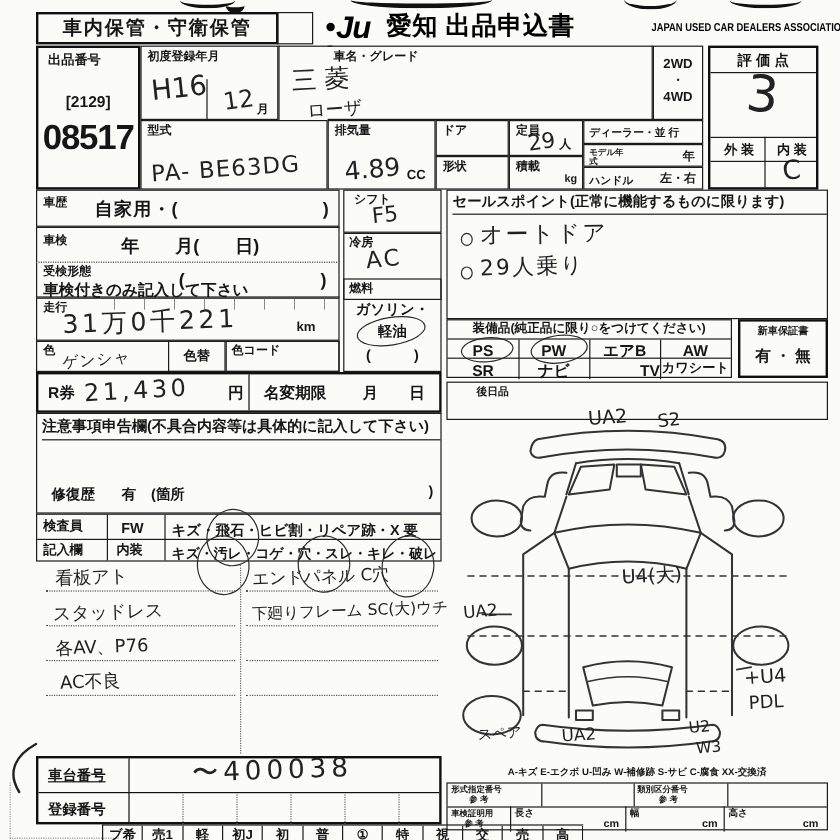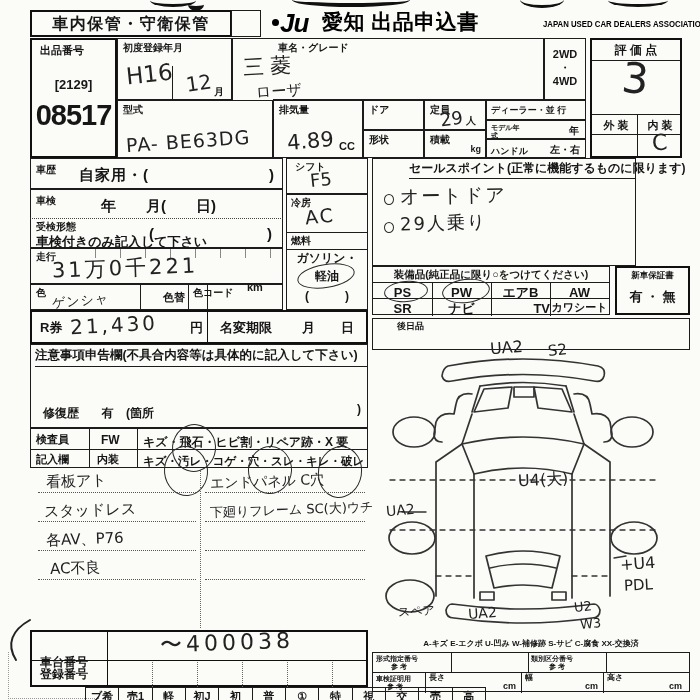--- a/index.html
+++ b/index.html
@@ -129,26 +129,26 @@
   <div class="lb" style="font-size:10px;margin:3px 0 0 5px;">受検形態</div>
   <div class="lb" style="font-size:13px;margin:3px 0 0 5px;">車検付きのみ記入して下さい</div>
   <span class="lb" style="font-size:15px;position:absolute;left:118px;top:7px;">(</span>
   <span class="lb" style="font-size:15px;position:absolute;right:10px;top:7px;">)</span>
 </div>
 <div class="bx" style="left:30px;top:248px;width:253px;height:36px;">
   <div class="lb" style="font-size:10px;margin:3px 0 0 5px;">走行</div>
   <div class="abs" style="left:40px;top:0;width:210px;height:9px;background:repeating-linear-gradient(90deg,transparent 0 24px,#888 24px 25px);"></div>
 </div>
 <div class="abs hw" style="left:52px;top:258px;font-size:21px;letter-spacing:3px;transform:rotate(-2deg);">31万0千221</div>
-<div class="abs lb" style="left:247px;top:268px;font-size:11px;margin-top:14px;">km</div>
+<div class="abs lb" style="left:247px;top:268px;font-size:11px;">km</div>
 <div class="bx" style="left:30px;top:284px;width:253px;height:26px;">
   <div class="lb" style="font-size:10px;margin:3px 0 0 5px;">色</div>
 </div>
 <div class="abs hw" style="left:52px;top:294px;font-size:13px;transform:rotate(-5deg);letter-spacing:1px;">ゲンシャ</div>
-<div class="bx" style="left:140px;top:284px;width:68px;height:26px;">
+<div class="bx" style="left:140px;top:284px;width:48px;height:26px;">
   <div class="lb" style="font-size:11px;text-align:center;margin-top:7px;">色替</div>
 </div>
 <div class="bx" style="left:188px;top:284px;width:95px;height:26px;">
   <div class="lb" style="font-size:10px;margin:3px 0 0 4px;">色コード</div>
 </div>
 
 <div class="bx" style="left:286px;top:158px;width:82px;height:36px;">
   <div class="lb" style="font-size:10px;margin:3px 0 0 8px;">シフト</div>
 </div>
 <div class="abs hw" style="left:310px;top:171px;font-size:18px;transform:rotate(-6deg);">F5</div>
@@ -215,21 +215,21 @@
 <div class="abs hw" style="left:46px;top:474px;font-size:15px;transform:rotate(-2deg);">看板アト</div>
 <div class="abs hw" style="left:44px;top:503px;font-size:15px;transform:rotate(-2deg);">スタッドレス</div>
 <div class="abs hw" style="left:46px;top:532px;font-size:15px;transform:rotate(-2deg);">各AV、P76</div>
 <div class="abs hw" style="left:50px;top:561px;font-size:15px;transform:rotate(-2deg);">AC不良</div>
 <div class="abs hw" style="left:210px;top:474px;font-size:14px;transform:rotate(-2deg);white-space:nowrap;">エンドパネル C穴</div>
 <div class="abs hw" style="left:210px;top:503px;font-size:13px;transform:rotate(-2deg);white-space:nowrap;">下廻りフレーム SC(大)ウチ</div>
 
 <div class="bx2" style="left:30px;top:630px;width:338px;height:57px;">
   <div class="abs" style="left:75px;top:0;height:100%;border-left:1.5px solid #101010;"></div>
   <div class="abs" style="left:0;top:28px;width:100%;border-top:1.5px solid #101010;"></div>
-  <div class="abs lb" style="left:8px;top:24px;font-size:12px;">車台番号</div>
+  <div class="abs lb" style="left:8px;top:8px;font-size:12px;text-decoration:underline;">車台番号</div>
   <div class="abs lb" style="left:8px;top:36px;font-size:12px;">登録番号</div>
   <div class="dvline" style="left:120px;top:30px;height:25px;"></div>
   <div class="dvline" style="left:165px;top:30px;height:25px;"></div>
   <div class="dvline" style="left:210px;top:30px;height:25px;"></div>
   <div class="dvline" style="left:255px;top:30px;height:25px;"></div>
   <div class="dvline" style="left:300px;top:30px;height:25px;"></div>
 </div>
 <div class="abs hw" style="left:160px;top:632px;font-size:22px;letter-spacing:4px;transform:rotate(-2deg);">〜400038</div>
 <svg class="abs" style="left:2px;top:616px;" width="32" height="48" viewBox="0 0 32 48">
   <path d="M28,4 C10,14 4,28 14,44" fill="none" stroke="#222" stroke-width="2" stroke-linecap="round"></path>
@@ -244,21 +244,21 @@
   <div class="lb" style="width:33px;font-size:11px;text-align:center;border-right:1.4px solid #1c1c1c;padding-top:3px;">初</div>
   <div class="lb" style="width:33px;font-size:11px;text-align:center;border-right:1.4px solid #1c1c1c;padding-top:3px;">普</div>
   <div class="lb" style="width:33px;font-size:11px;text-align:center;border-right:1.4px solid #1c1c1c;padding-top:3px;">①</div>
   <div class="lb" style="width:33px;font-size:11px;text-align:center;border-right:1.4px solid #1c1c1c;padding-top:3px;">特</div>
   <div class="lb" style="width:33px;font-size:11px;text-align:center;border-right:1.4px solid #1c1c1c;padding-top:3px;">視</div>
   <div class="lb" style="width:33px;font-size:11px;text-align:center;border-right:1.4px solid #1c1c1c;padding-top:3px;">交</div>
   <div class="lb" style="width:33px;font-size:11px;text-align:center;border-right:1.4px solid #1c1c1c;padding-top:3px;">売</div>
   <div class="lb" style="width:33px;font-size:11px;text-align:center;border-right:1.4px solid #1c1c1c;padding-top:3px;">高</div>
 </div>
 
-<div class="bx" style="left:372px;top:158px;width:264px;height:108px;padding-left:32px;">
+<div class="bx" style="left:372px;top:158px;width:318px;height:108px;">
   <div class="lb" style="font-size:12px;margin:3px 0 0 4px;border-bottom:1.4px solid #1c1c1c;padding-bottom:4px;white-space:nowrap;">セールスポイント(正常に機能するものに限ります)</div>
 </div>
 <div class="oval" style="left:384px;top:194px;width:8px;height:9px;"></div>
 <div class="oval" style="left:384px;top:222px;width:8px;height:9px;"></div>
 <div class="abs hw" style="left:400px;top:186px;font-size:19px;transform:rotate(-1deg);letter-spacing:2px;">オートドア</div>
 <div class="abs hw" style="left:400px;top:214px;font-size:18px;transform:rotate(-2deg);letter-spacing:2px;">29人乗り</div>
 
 <div class="bx" style="left:372px;top:266px;width:238px;height:49px;">
   <div class="lb" style="font-size:10.5px;text-align:center;margin-top:2px;border-bottom:1.4px solid #1c1c1c;padding-bottom:2px;">装備品(純正品に限り○をつけてください)</div>
   <div class="abs" style="left:0;top:31px;width:100%;border-top:1.3px solid #1c1c1c;"></div>

